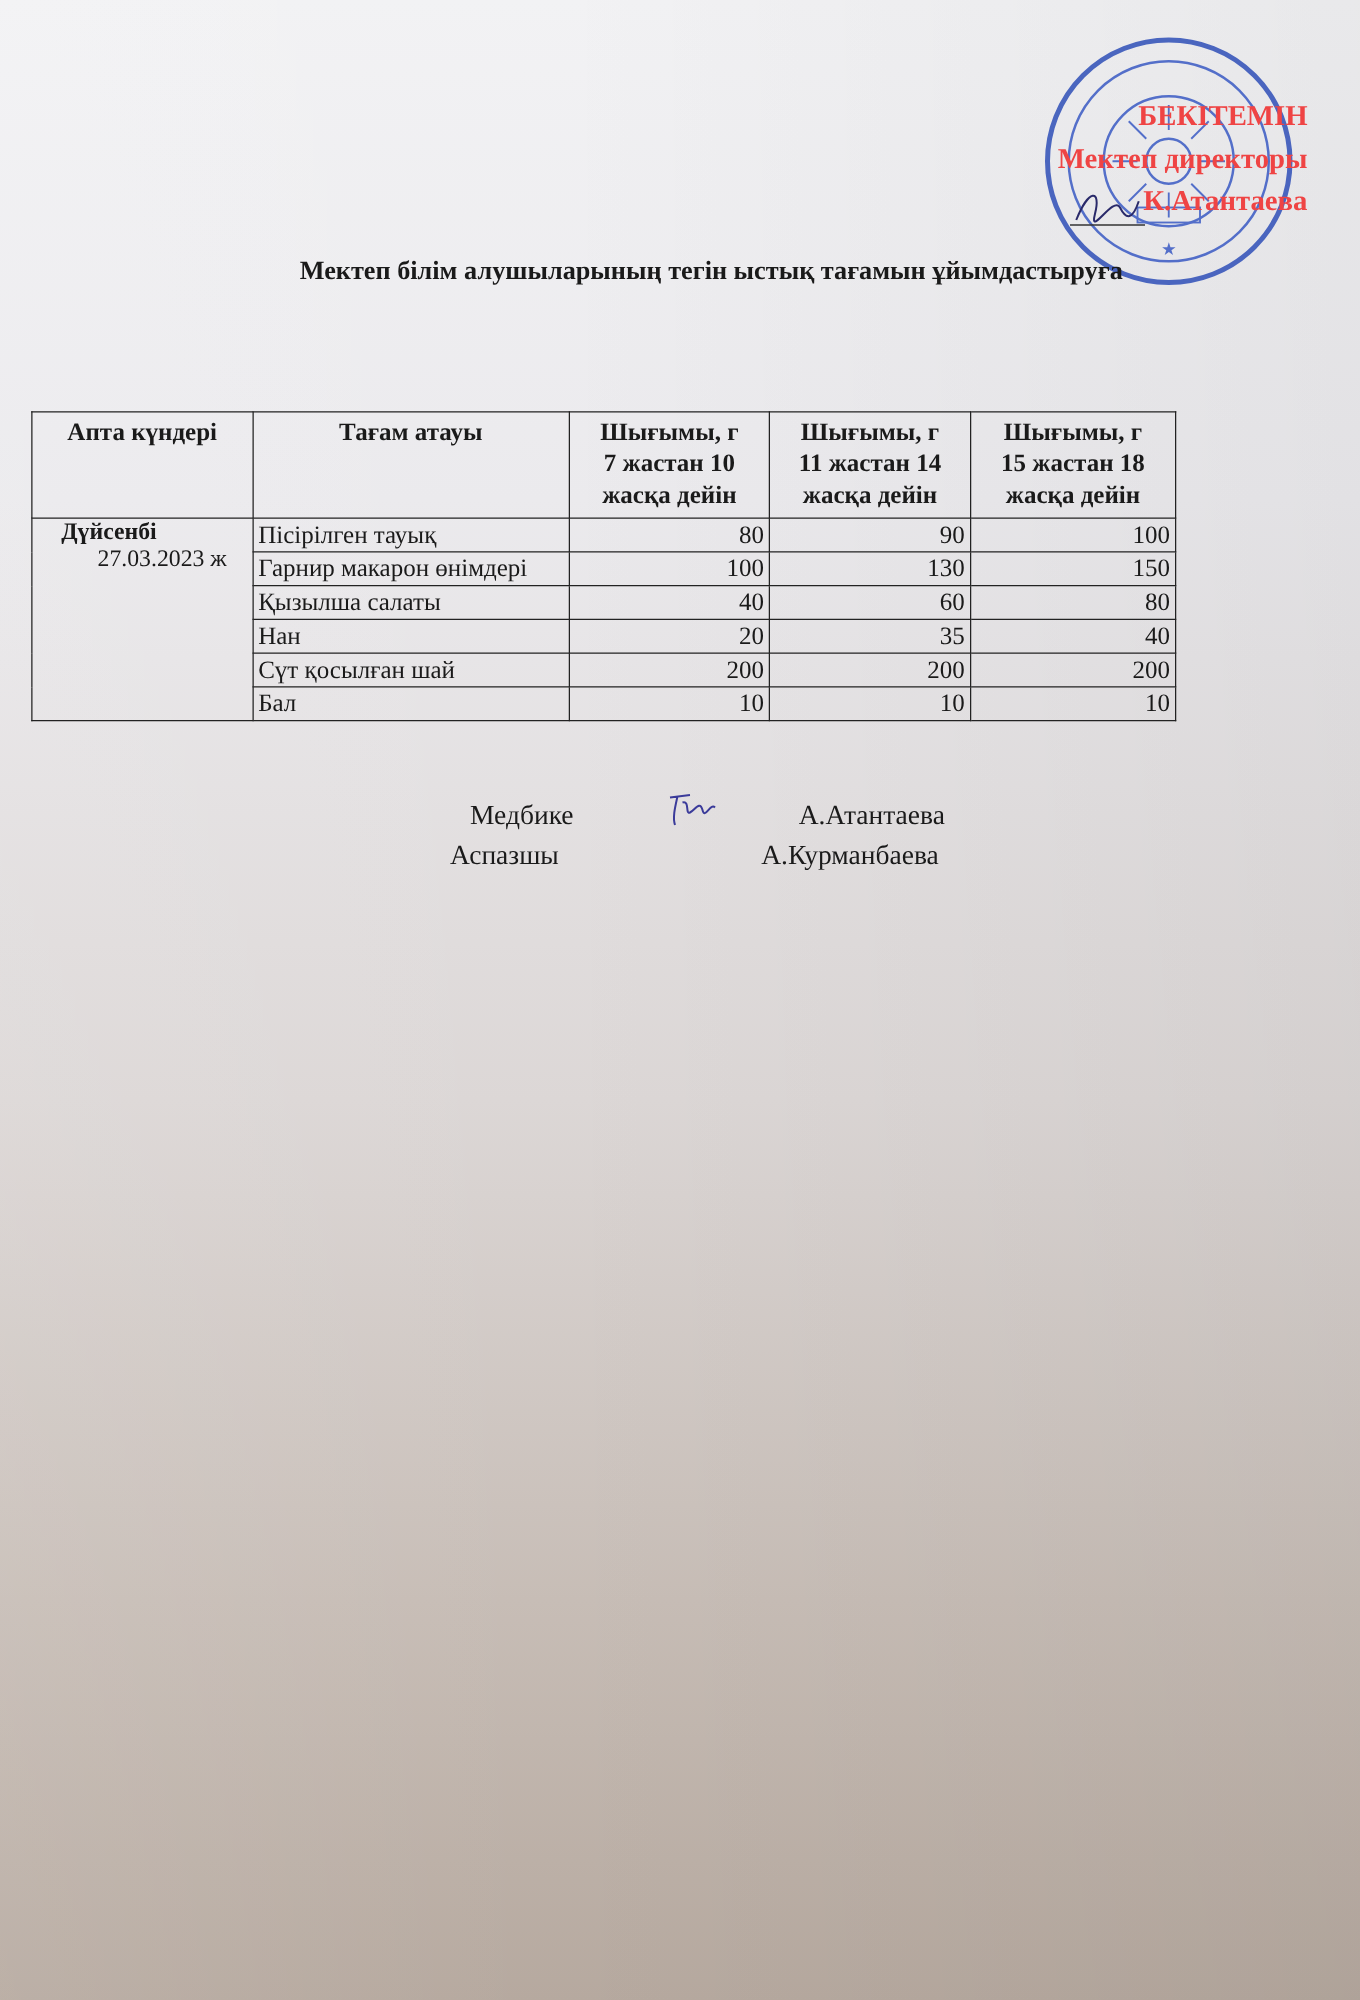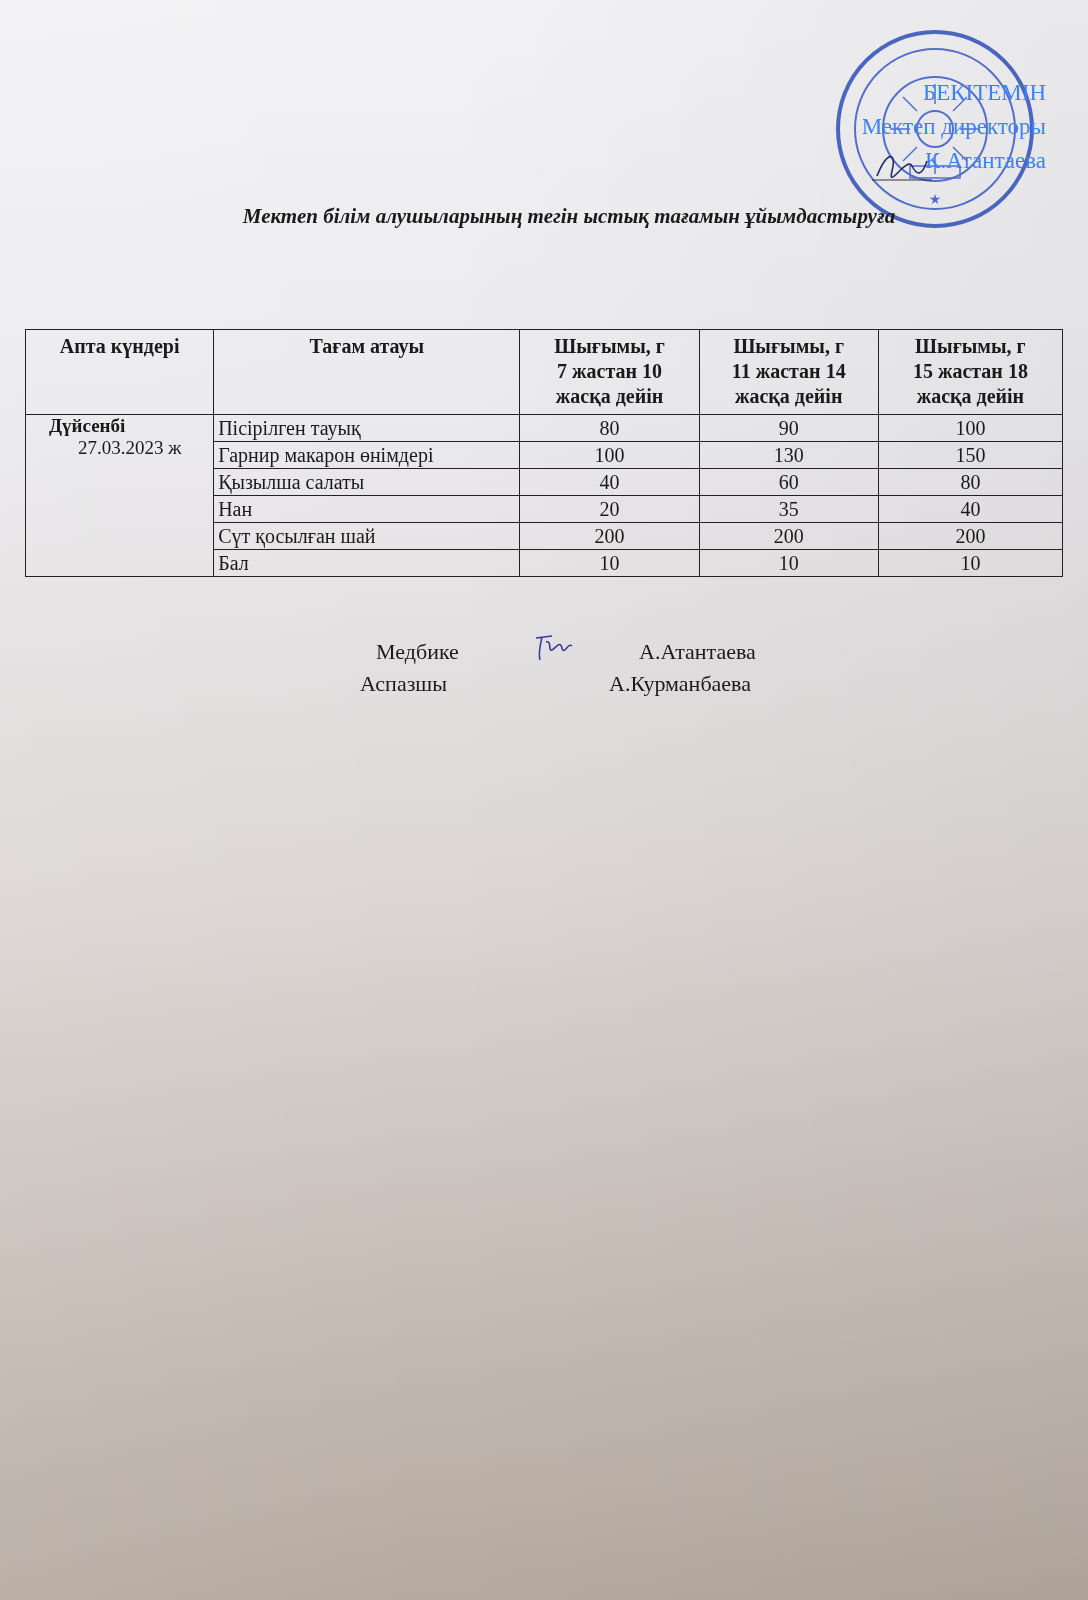--- a/index.html
+++ b/index.html
@@ -32,60 +32,60 @@
       left: 14px; top: 14px; right: 14px; bottom: 14px;
       border-radius: 50%;
       border: 2px solid #3a5ac4;
     }
     .stamp svg { position: absolute; left: 0; top: 0; }
     
     .approve {
       position: absolute;
       right: 42px; top: 76px;
       text-align: right;
-      font-weight: normal;
+      font-weight: bold;
       font-size: 23px;
       line-height: 34px;
-      color: #3b82f6;
+      color: #ef4444;
     }
     .approve .sig {
       position: absolute; left: 10px; top: 70px;
     }
     
     .title {
       position: absolute;
       left: 0; width: 1088px; top: 200px;
       text-align: center;
       font-weight: bold;
       font-size: 21px;
       line-height: 32px;
     }
-    .title .line1 { padding-left: 50px; font-style: italic; }
+    .title .line1 { padding-left: 50px; }
     .title .week { font-size: 19px; margin-top: 0px; }
     
     table.menu {
       position: absolute;
       left: 25px; top: 329px;
-      width: 1038px;
+      width: 916px;
       border-collapse: collapse;
       font-size: 20px;
     }
     table.menu th, table.menu td {
       border: 1.5px solid #222;
       padding: 0 4px;
     }
     table.menu th {
       font-weight: bold;
       vertical-align: top;
       line-height: 25px;
       height: 80px;
       padding-top: 4px;
     }
     table.menu td { height: 26px; line-height: 24px; }
-    table.menu td.num { text-align: center; }
+    table.menu td.num { text-align: right; }
     table.menu td.day { vertical-align: top; padding-left: 12px; line-height: 22px; }
     .day-name { font-weight: bold; font-size: 19px; margin-left: 11px; }
     .day-date { font-size: 19px; margin-left: 40px; }
     
     .signs {
       position: absolute;
       left: 360px; top: 636px;
       font-size: 22px;
       line-height: 32px;
     }

